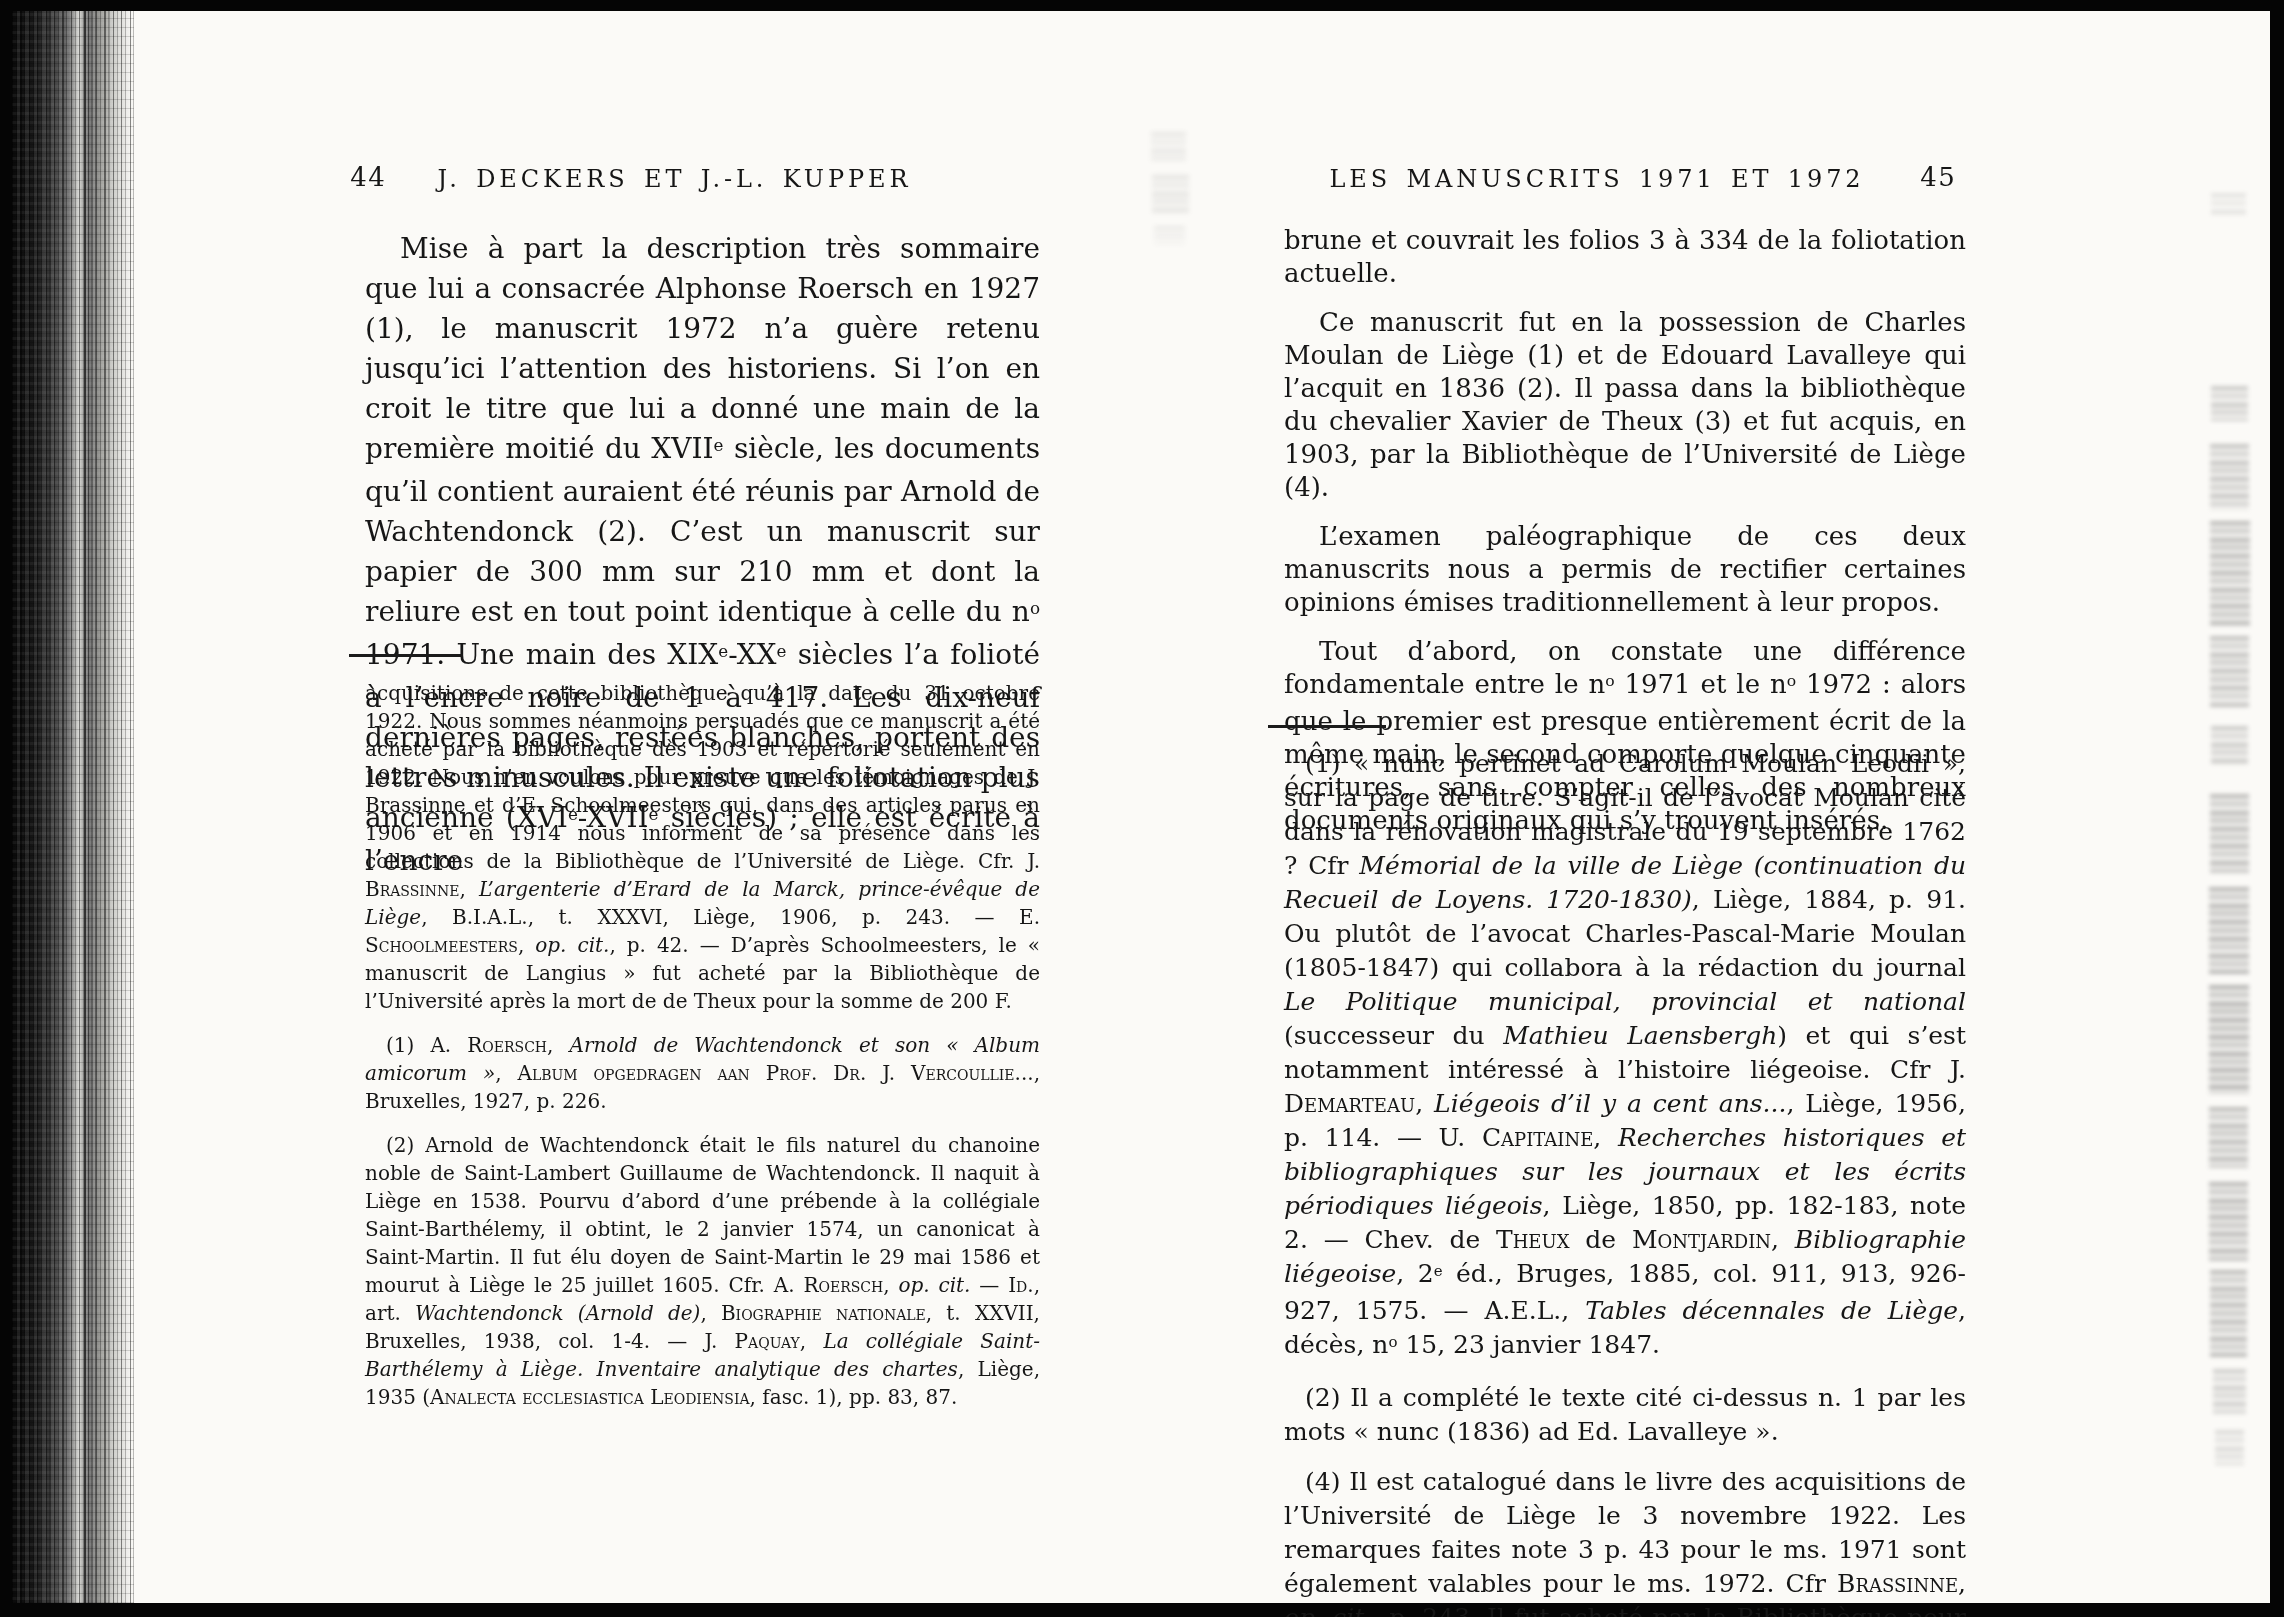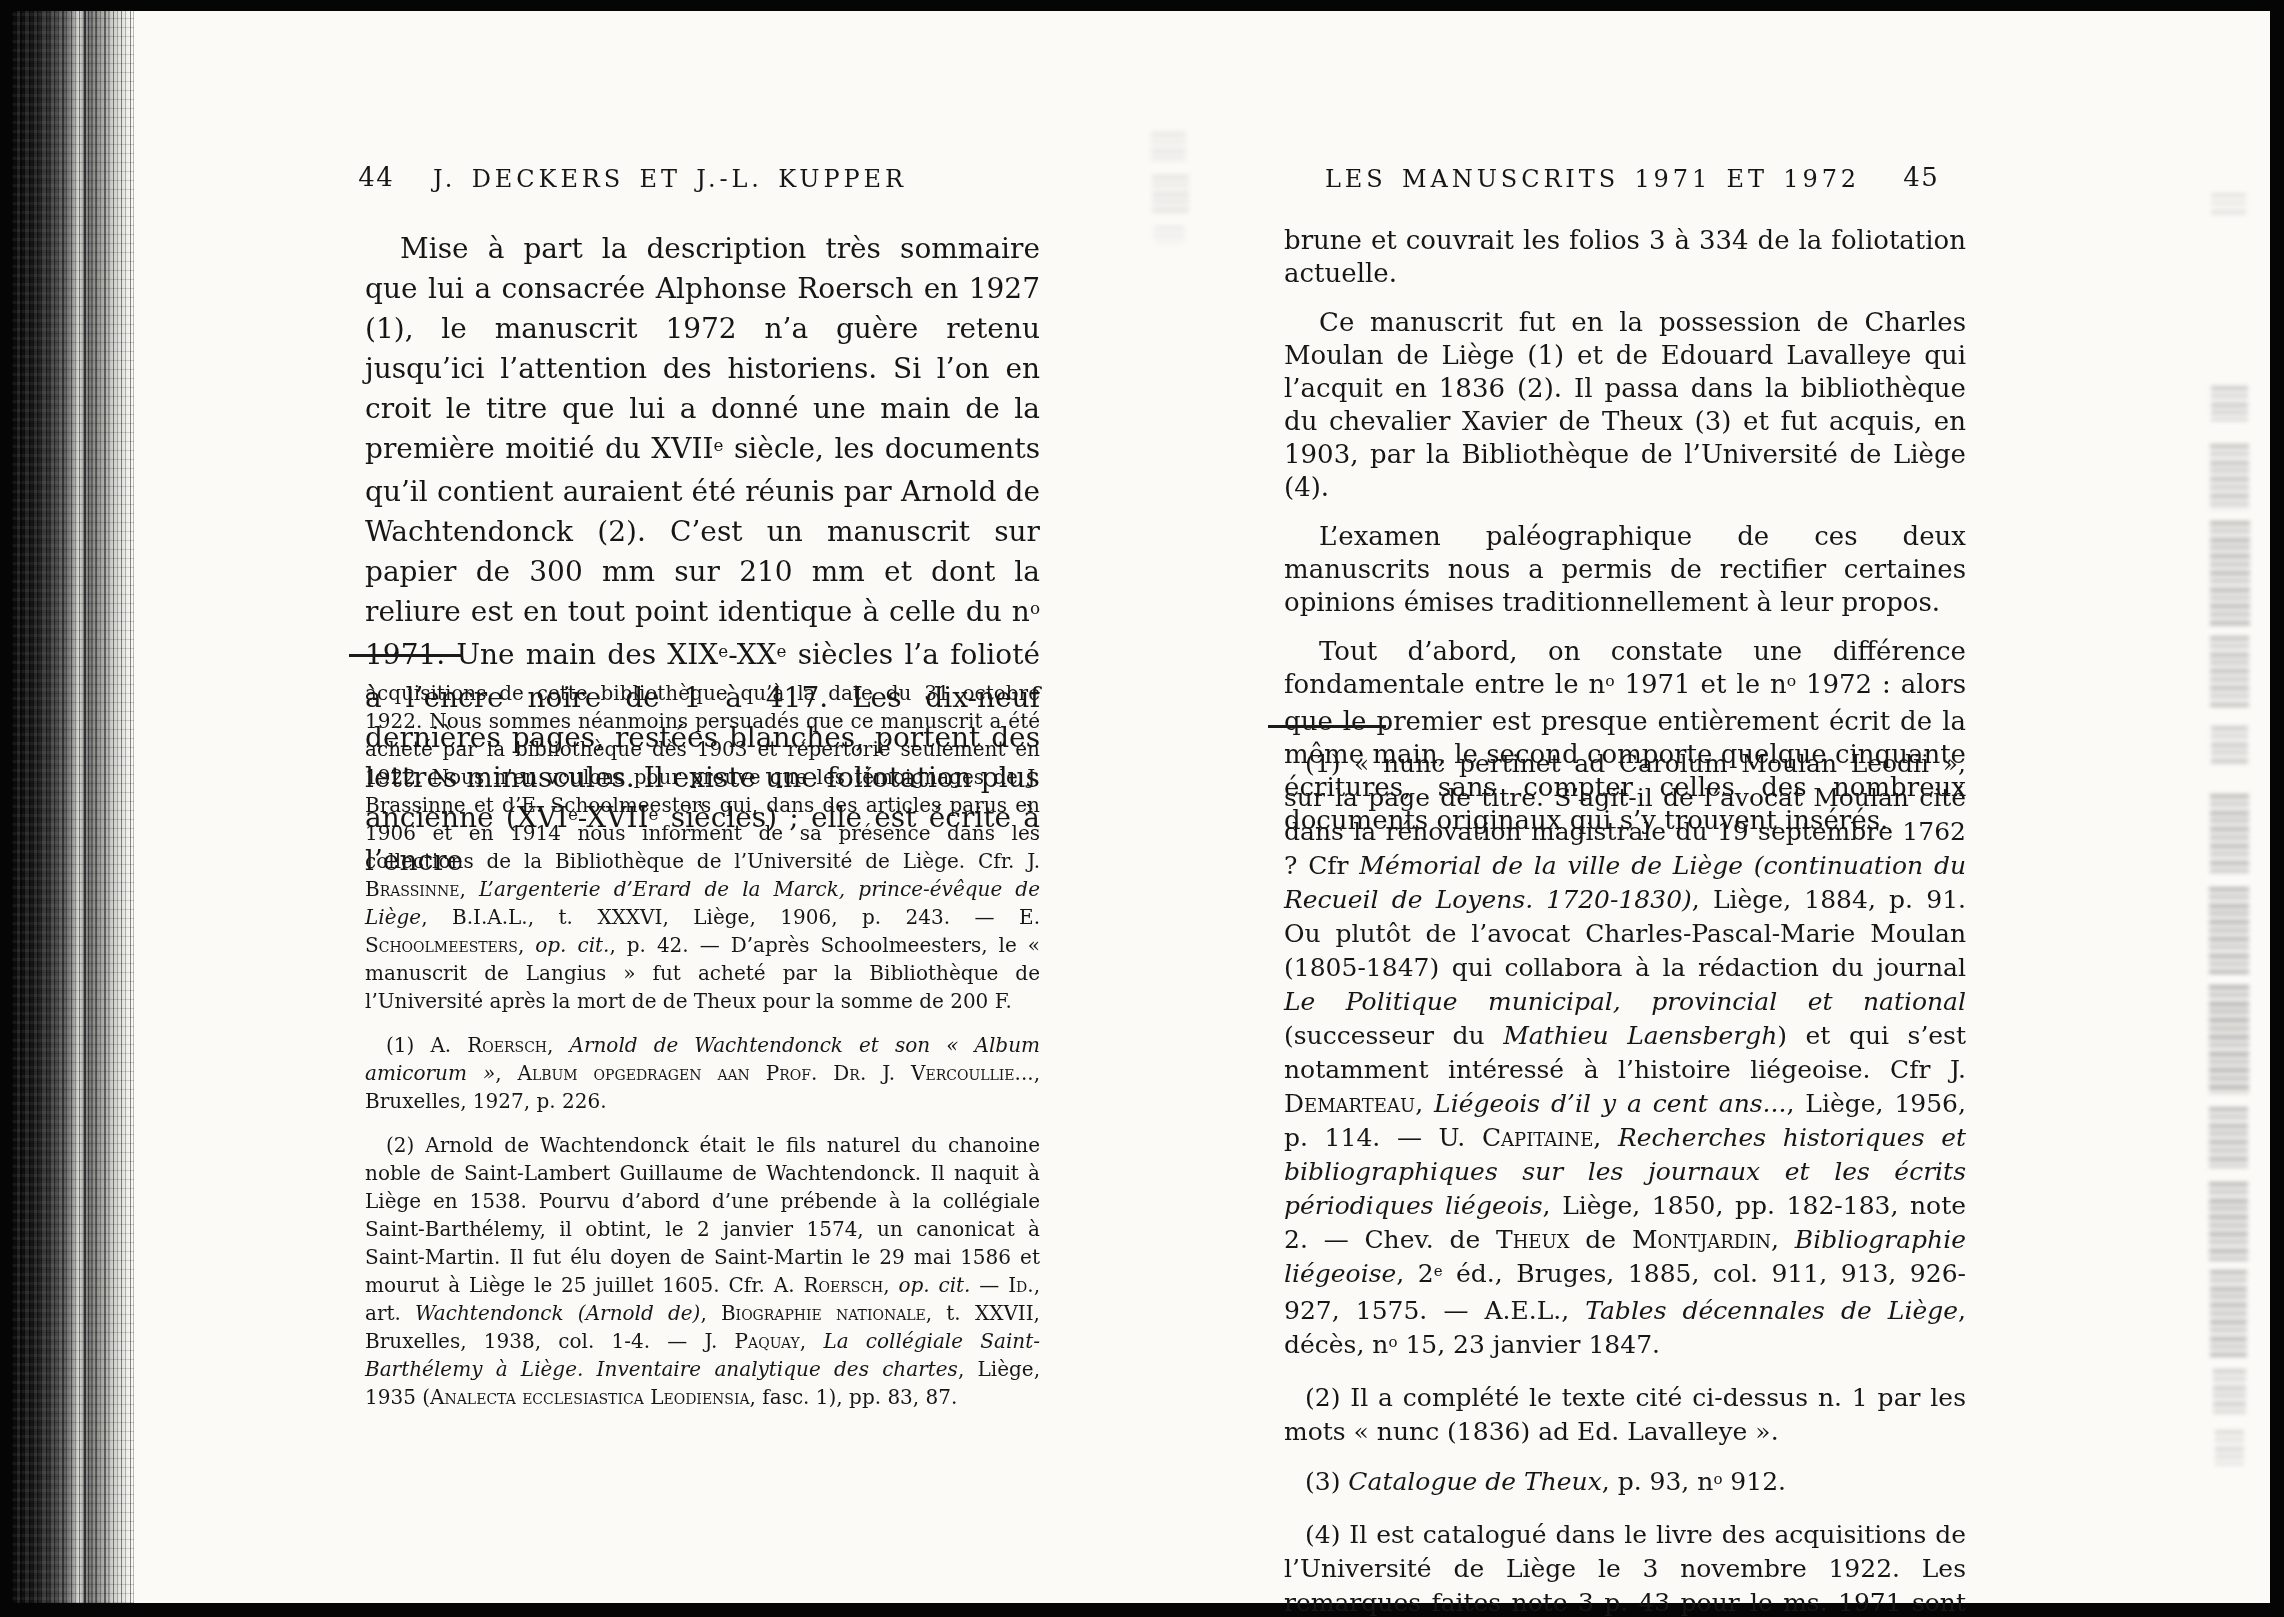--- a/index.html
+++ b/index.html
@@ -32,21 +32,21 @@
   .ghost {
     position:absolute;
     background:repeating-linear-gradient(180deg, rgba(70,70,70,.85) 0 3.9px, rgba(150,150,148,.4) 3.9px 7.7px, rgba(95,95,95,.7) 7.7px 12.2px, rgba(170,170,168,.35) 12.2px 16.7px);
     filter:blur(1.9px);
   }
 
   .page { position:absolute; top:162px; }
   .page-left  { left:349px;  width:707px; }
   .page-right { left:1268px; width:714px; }
 
-  .pagehead { position:absolute; top:0; left:0; right:17px; height:32px;margin-left:8px; }
+  .pagehead { position:absolute; top:0; left:0; right:0; height:32px; }
   .pagenum  { position:absolute; top:1.3px; font-size:26px; line-height:28px; letter-spacing:1.3px; }
   .pagenum-left  { left:1.3px; }
   .pagenum-right { right:26px;text-align:right; }
   .runhead {
     position:absolute; top:5.1px; left:0; right:0;
     text-align:center;
     transform:translateX(-28px);
     font-size:24px; line-height:24.4px;
     letter-spacing:3.9px; word-spacing:3.9px;
     white-space:nowrap;
@@ -105,21 +105,20 @@
   <div class="bodytext">
       <p><span>brune et couvrait les folios 3 à 334 de la foliotation actuelle.</span></p>
       <p class="ind"><span>Ce manuscrit fut en la possession de Charles Moulan de Liège (1) et de Edouard Lavalleye qui l’acquit en 1836 (2). Il passa dans la bibliothèque du chevalier Xavier de Theux (3) et fut acquis, en 1903, par la Bibliothèque de l’Université de Liège (4).</span></p>
       <p class="ind"><span>L’examen paléographique de ces deux manuscrits nous a permis de rectifier certaines opinions émises traditionnellement à leur propos.</span></p>
       <p class="ind"><span>Tout d’abord, on constate une différence fondamentale entre le n</span><span class="sup">o</span><span> 1971 et le n</span><span class="sup">o</span><span> 1972 : alors que le premier est presque entièrement écrit de la même main, le second comporte quelque cinquante écritures, sans compter celles des nombreux documents originaux qui s’y trouvent insérés.</span></p>
     </div>
   <div class="fnrule"></div>
   <div class="footnotes">
       <p class="ind"><span>(1) « nunc pertinet ad Carolum Moulan Leodii », sur la page de titre. S’agit-il de l’avocat Moulan cité dans la rénovation magistrale du 19 septembre 1762 ? Cfr </span><span class="i">Mémorial de la ville de Liège (continuation du Recueil de Loyens. 1720-1830)</span><span>, Liège, 1884, p. 91. Ou plutôt de l’avocat Charles-Pascal-Marie Moulan (1805-1847) qui collabora à la rédaction du journal </span><span class="i">Le Politique municipal, provincial et national</span><span> (successeur du </span><span class="i">Mathieu Laensbergh</span><span>) et qui s’est notamment intéressé à l’histoire liégeoise. Cfr J. </span><span class="sc">Demarteau</span><span>, </span><span class="i">Liégeois d’il y a cent ans...</span><span>, Liège, 1956, p. 114. — U. </span><span class="sc">Capitaine</span><span>, </span><span class="i">Recherches historiques et bibliographiques sur les journaux et les écrits périodiques liégeois</span><span>, Liège, 1850, pp. 182-183, note 2. — Chev. de </span><span class="sc">Theux</span><span> de </span><span class="sc">Montjardin</span><span>, </span><span class="i">Bibliographie liégeoise</span><span>, 2</span><span class="sup">e</span><span> éd., Bruges, 1885, col. 911, 913, 926-927, 1575. — A.E.L., </span><span class="i">Tables décennales de Liège</span><span>, décès, n</span><span class="sup">o</span><span> 15, 23 janvier 1847.</span></p>
       <p class="ind"><span>(2) Il a complété le texte cité ci-dessus n. 1 par les mots « nunc (1836) ad Ed. Lavalleye ».</span></p>
-      <p class="ind"><span>(3) </span><span class="i">Catalogue de Theux</span><span>, p. 93, n</span><span class="sup">o</span><span> 912.</span></p>
       <p class="ind"><span>(4) Il est catalogué dans le livre des acquisitions de l’Université de Liège le 3 novembre 1922. Les remarques faites note 3 p. 43 pour le ms. 1971 sont également valables pour le ms. 1972. Cfr </span><span class="sc">Brassinne</span><span>, </span><span class="i">op. cit.</span><span>, p. 243. Il fut acheté par la Bibliothèque pour la somme de 750 F.</span></p>
     </div>
 </div>
 
 <div class="ghost" style="left:2211px; top:193px;  width:35px; height:22.5px;  opacity:.14;"></div>
 <div class="ghost" style="left:2211px; top:386px;  width:37px; height:35px;  opacity:.30;"></div>
 <div class="ghost" style="left:2210px; top:444px;  width:39px; height:67px; opacity:.34;"></div>
 <div class="ghost" style="left:2210px; top:521px;  width:40px; height:106px; opacity:.40;"></div>
 <div class="ghost" style="left:2210px; top:636px;  width:39px; height:71px; opacity:.36;"></div>
 <div class="ghost" style="left:2211px; top:726px; width:37px; height:39px;  opacity:.30;"></div>

